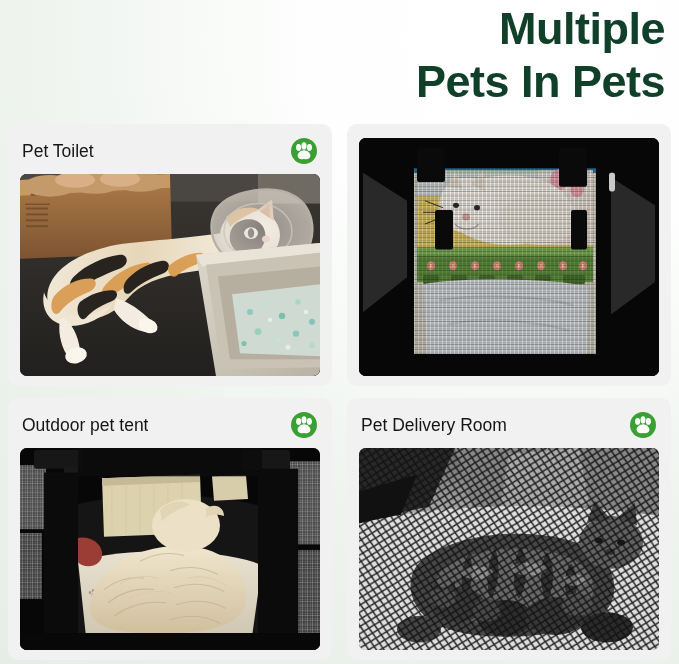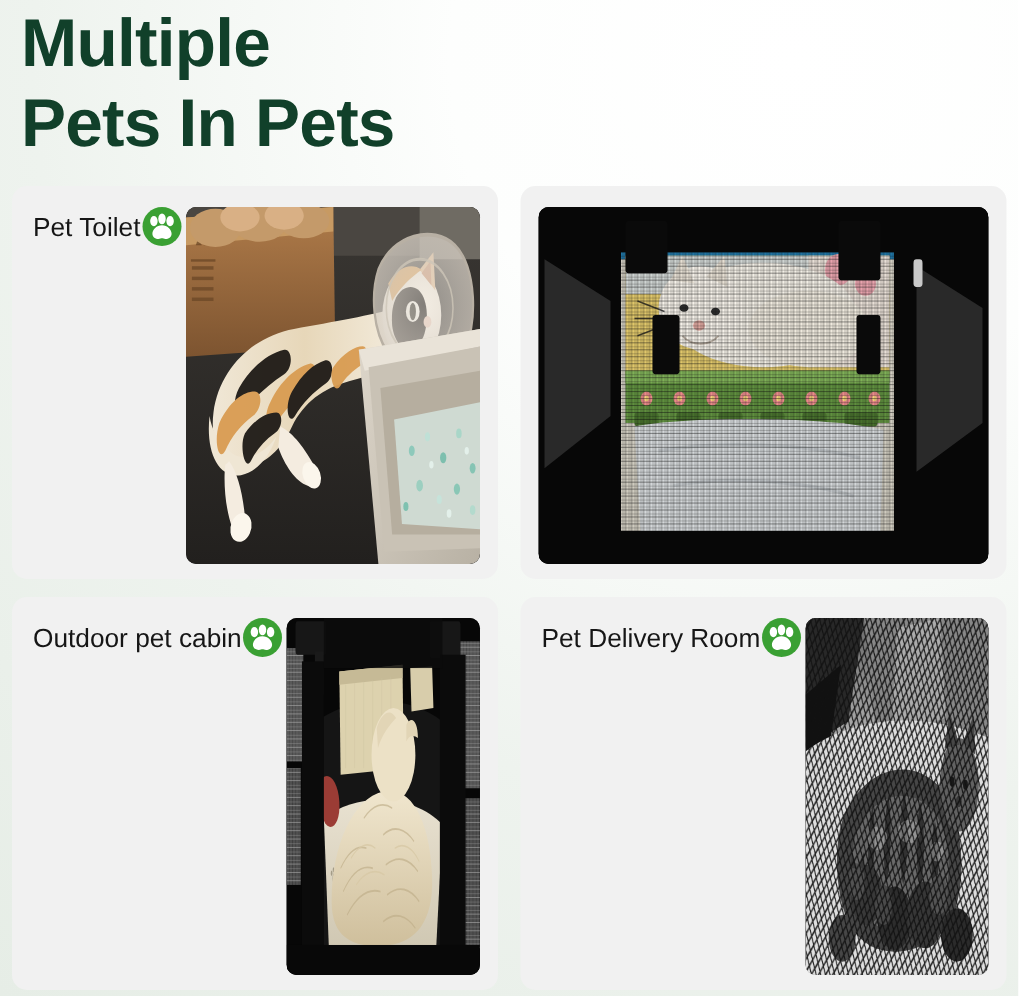--- a/index.html
+++ b/index.html
@@ -20,20 +20,21 @@
     background:
       radial-gradient(circle at 78% 6%, #ffffff 0%, #fdfefd 28%, #eef3ee 62%, #e6ede6 100%);
     box-sizing: border-box;
     padding: 0 8px;
   }
 
   
   .headline {
     padding: 0 6px;
     margin: 0;
+    text-align: right;
   }
   .headline-line {
     display: block;
     color: #11402a;
     font-family: "Liberation Sans", sans-serif;
     font-weight: bold;
     font-size: 45px;
     line-height: 53px;
     letter-spacing: -0.5px;
     white-space: nowrap;
@@ -53,21 +54,21 @@
     column-gap: 15px;
     row-gap: 12px;
   }
 
   .card {
     background: #f1f1f1;
     border-radius: 10px;
     padding: 9px 12px 10px 12px;
     box-sizing: border-box;
     display: flex;
-    flex-direction: row;
+    flex-direction: column;
     overflow: hidden;
   }
 
   .card-head {
     display: flex;
     align-items: center;
     justify-content: space-between;
     height: 36px;
     flex: 0 0 auto;
     padding: 0 2px 0 2px;
@@ -323,21 +324,21 @@
           <rect x="76" y="62" width="18" height="34" rx="2" fill="#0a0a0a"></rect>
           <rect x="212" y="62" width="16" height="34" rx="2" fill="#0a0a0a"></rect>
 
           <rect x="250" y="30" width="6" height="16" rx="2" fill="#c9c9c9"></rect>
         </svg>
       </div>
     </div>
 
     <div class="card">
       <div class="card-head">
-        <span class="card-title">Outdoor pet cabin</span>
+        <span class="card-title">Outdoor pet tent</span>
         <span class="paw-badge">
           <svg viewBox="0 0 28 28" xmlns="http://www.w3.org/2000/svg">
             <circle cx="14" cy="14" r="13" fill="#3aa033"></circle>
             <ellipse cx="8.6" cy="10.4" rx="2.5" ry="3.4" fill="#ffffff"></ellipse>
             <ellipse cx="14" cy="8.9" rx="2.5" ry="3.6" fill="#ffffff"></ellipse>
             <ellipse cx="19.4" cy="10.4" rx="2.5" ry="3.4" fill="#ffffff"></ellipse>
             <path d="M14 13.2c3.6 0 6.4 2.9 6.4 5.6 0 2.3-2.1 3.5-4 3.5-1.1 0-1.7-.4-2.4-.4s-1.3.4-2.4.4c-1.9 0-4-1.2-4-3.5 0-2.7 2.8-5.6 6.4-5.6z" fill="#ffffff"></path>
           </svg>
         </span>
       </div>

